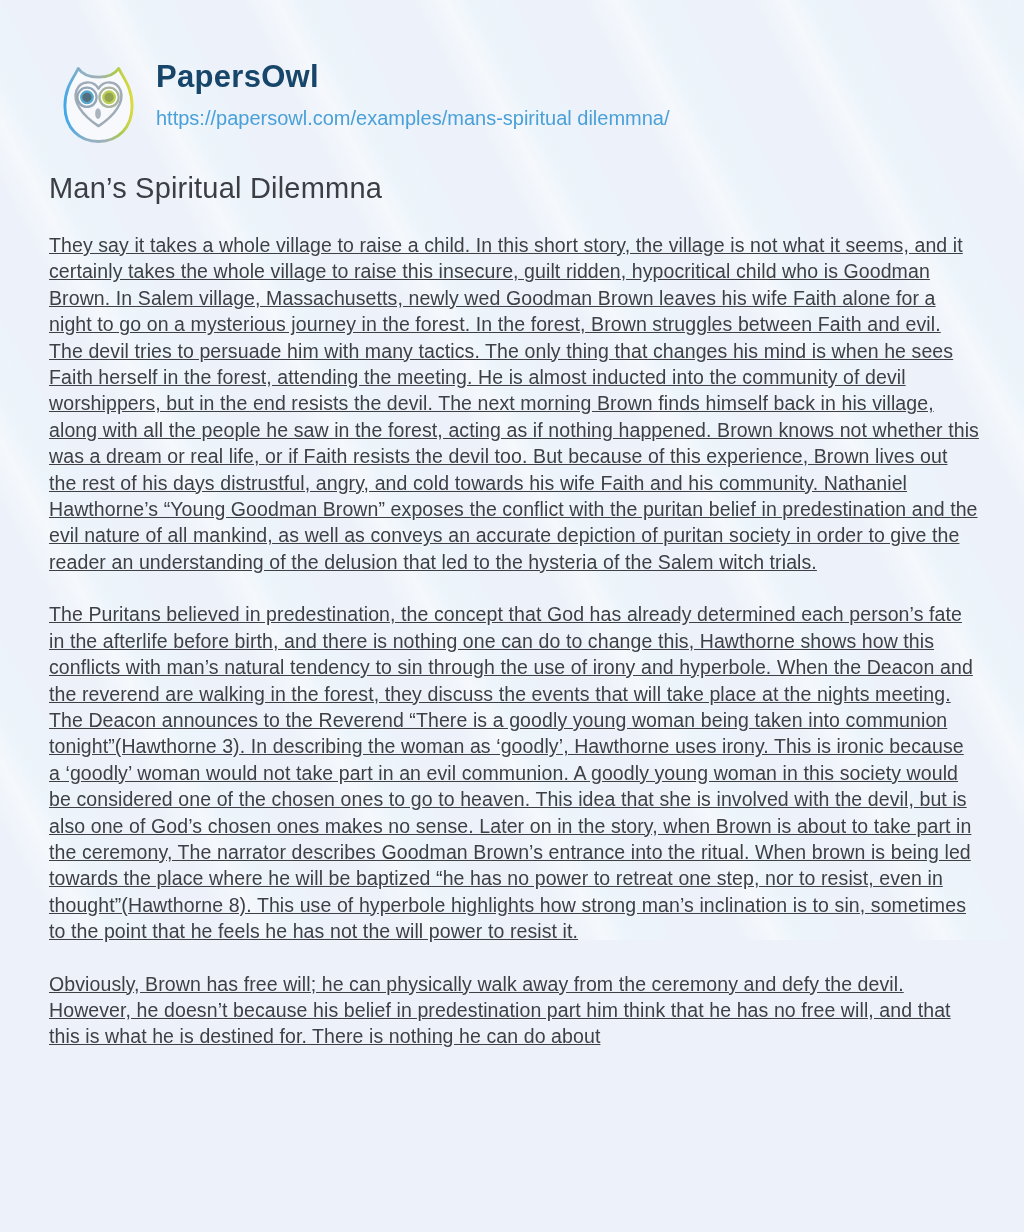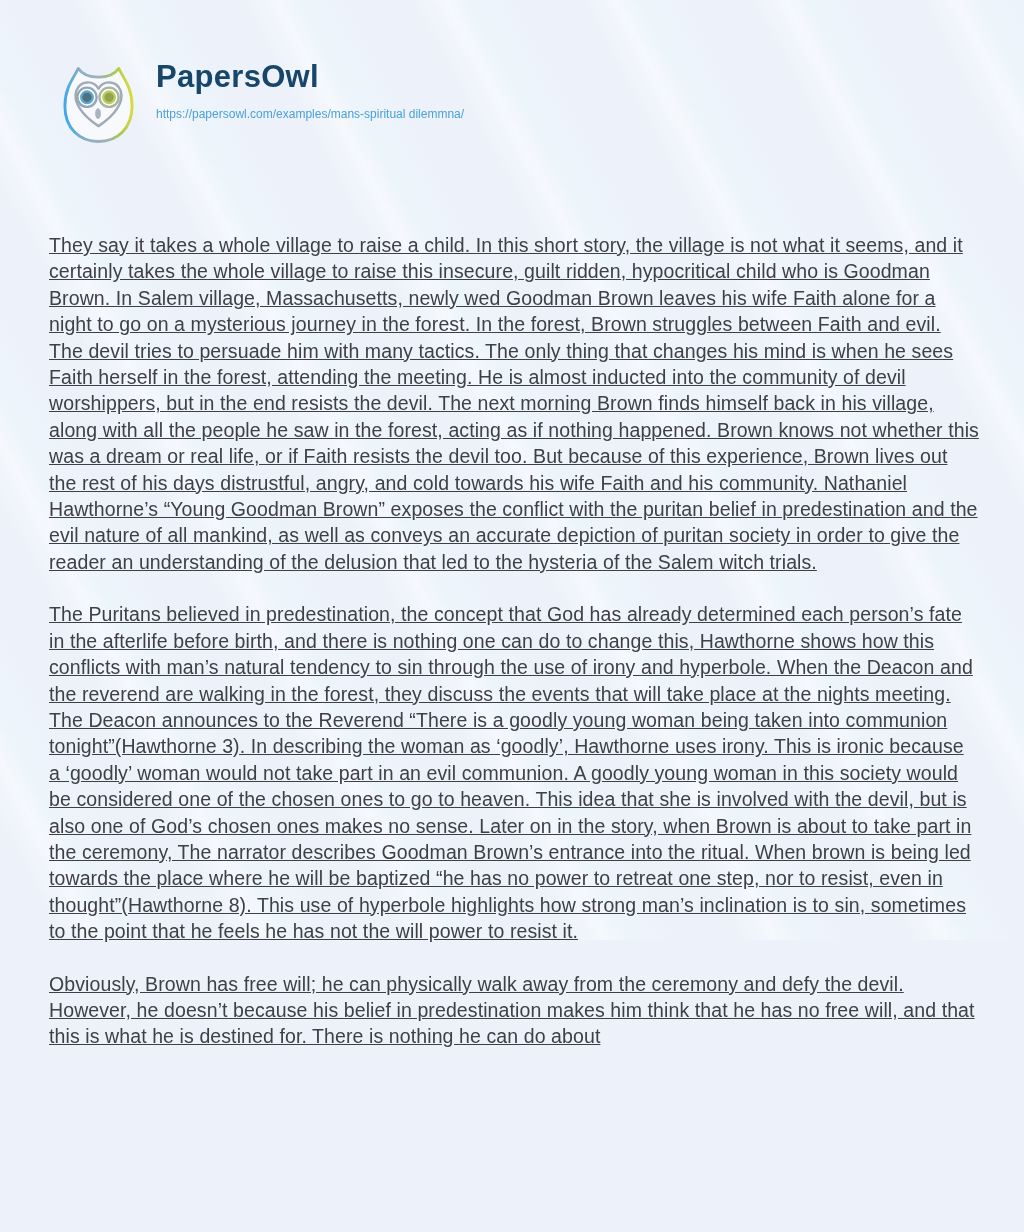--- a/index.html
+++ b/index.html
@@ -40,21 +40,21 @@
   }
   .brand {
     font-size: 31px;
     font-weight: bold;
     color: #17466a;
     letter-spacing: 0.3px;
     line-height: 1.15;
   }
   .url {
     margin-top: 12px;
-    font-size: 12px;
+    font-size: 20px;
     color: #4aa0d8;
     text-decoration: none;
     display: inline-block;
   }
   .doc-title {
     position: absolute;
     left: 49px;
     top: 172px;
     font-size: 29px;
     font-weight: 400;
@@ -97,20 +97,21 @@
       <circle cx="61" cy="43" r="10" fill="#ffffff" stroke="#a9b3a0" stroke-width="2.4"></circle>
       <circle cx="61" cy="43" r="6" fill="#93a351" stroke="#b9cf55" stroke-width="2.4"></circle>
       <ellipse cx="49.5" cy="60" rx="3" ry="5.5" fill="#aab4be"></ellipse>
     </svg>
     <div class="header-text">
       <div class="brand">PapersOwl</div>
       <a class="url" href="#">https://papersowl.com/examples/mans-spiritual dilemmna/</a>
     </div>
   </div>
 
+  <h1 class="doc-title">Man’s Spiritual Dilemmna</h1>
 
   <div class="content">
     <div class="para">They say it takes a whole village to raise a child. In this short story, the village is not what it seems, and it certainly takes the whole village to raise this insecure, guilt ridden, hypocritical child who is Goodman Brown. In Salem village, Massachusetts, newly wed Goodman Brown leaves his wife Faith alone for a night to go on a mysterious journey in the forest. In the forest, Brown struggles between Faith and evil. The devil tries to persuade him with many tactics. The only thing that changes his mind is when he sees Faith herself in the forest, attending the meeting. He is almost inducted into the community of devil worshippers, but in the end resists the devil. The next morning Brown finds himself back in his village, along with all the people he saw in the forest, acting as if nothing happened. Brown knows not whether this was a dream or real life, or if Faith resists the devil too. But because of this experience, Brown lives out the rest of his days distrustful, angry, and cold towards his wife Faith and his community. Nathaniel Hawthorne’s “Young Goodman Brown” exposes the conflict with the puritan belief in predestination and the evil nature of all mankind, as well as conveys an accurate depiction of puritan society in order to give the reader an understanding of the delusion that led to the hysteria of the Salem witch trials.</div>
     <div class="para">The Puritans believed in predestination, the concept that God has already determined each person’s fate in the afterlife before birth, and there is nothing one can do to change this, Hawthorne shows how this conflicts with man’s natural tendency to sin through the use of irony and hyperbole. When the Deacon and the reverend are walking in the forest, they discuss the events that will take place at the nights meeting. The Deacon announces to the Reverend “There is a goodly young woman being taken into communion tonight”(Hawthorne 3). In describing the woman as ‘goodly’, Hawthorne uses irony. This is ironic because a ‘goodly’ woman would not take part in an evil communion. A goodly young woman in this society would be considered one of the chosen ones to go to heaven. This idea that she is involved with the devil, but is also one of God’s chosen ones makes no sense. Later on in the story, when Brown is about to take part in the ceremony, The narrator describes Goodman Brown’s entrance into the ritual. When brown is being led towards the place where he will be baptized “he has no power to retreat one step, nor to resist, even in thought”(Hawthorne 8). This use of hyperbole highlights how strong man’s inclination is to sin, sometimes to the point that he feels he has not the will power to resist it.</div>
-    <div class="para">Obviously, Brown has free will; he can physically walk away from the ceremony and defy the devil. However, he doesn’t because his belief in predestination makes him think that he has no free will, and that this is what he is destined for. There is nothing he can do about</div>
+    <div class="para">Obviously, Brown has free will; he can physically walk away from the ceremony and defy the devil. However, he doesn’t because his belief in predestination part him think that he has no free will, and that this is what he is destined for. There is nothing he can do about</div>
   </div>
 
 </div>
 
 </body></html>

